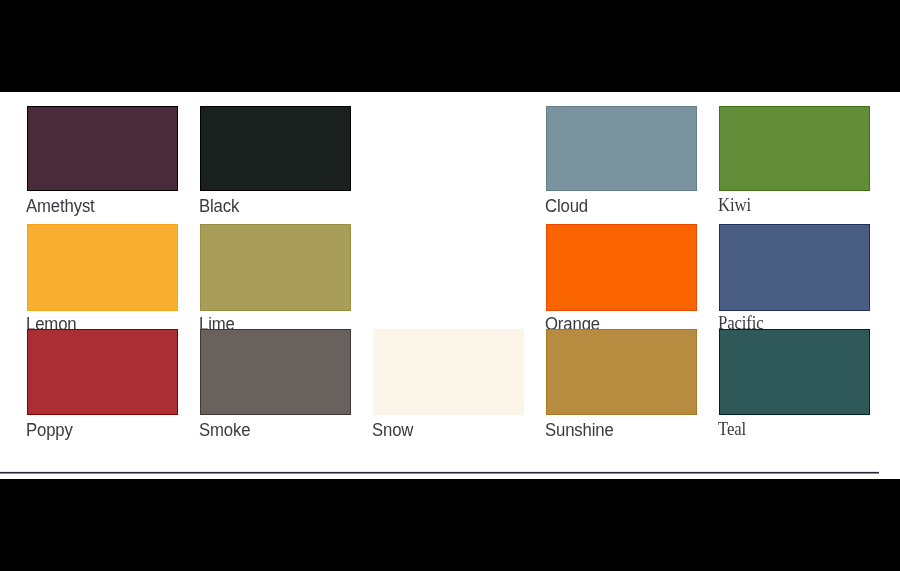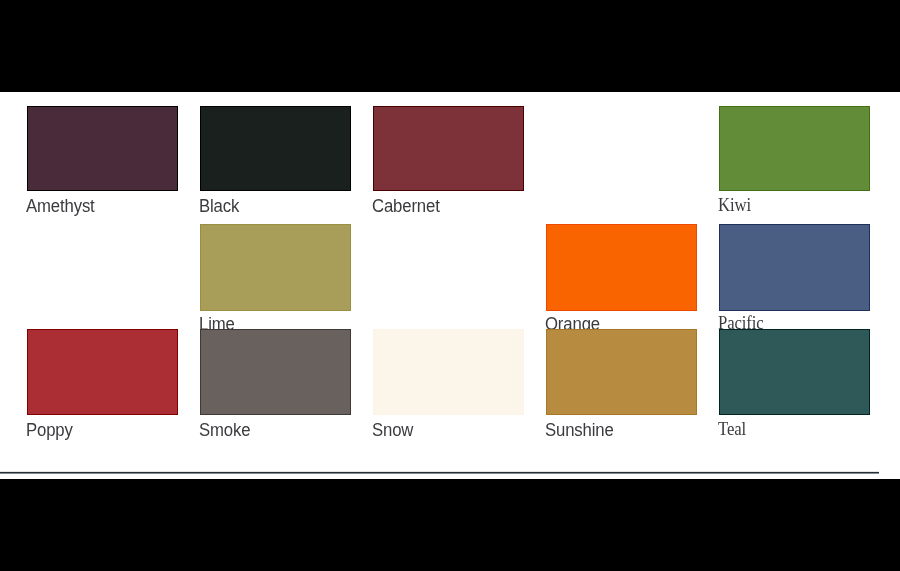--- a/index.html
+++ b/index.html
@@ -101,29 +101,33 @@
   <div class="swatch-grid">
 
     <div class="swatch-cell r0 c0">
       <div class="swatch-chip" style="background: rgb(74, 43, 58); --edge: rgb(5,0,0);"></div>
       <div class="swatch-label" style="color: rgb(59, 59, 63);">Amethyst</div>
     </div>
     <div class="swatch-cell r0 c1">
       <div class="swatch-chip" style="background: rgb(25, 32, 29); --edge: rgb(0,0,0);"></div>
       <div class="swatch-label" style="color: rgb(59, 59, 63);">Black</div>
     </div>
-    <div class="swatch-cell r0 c2">
-      <div class="swatch-chip" style="background: rgb(124, 50, 56); --edge: rgb(73,0,0);"></div>
-      <div class="swatch-label" style="color: rgb(59, 59, 63);">Cabernet</div>
+    <div class="swatch-cell r0 c3">
+      <div class="swatch-chip" style="background: rgb(123, 147, 159); --edge: rgb(101,127,140);"></div>
+      <div class="swatch-label" style="color: rgb(59, 59, 63);">Cloud</div>
     </div>
     <div class="swatch-cell r0 c4">
       <div class="swatch-chip" style="background: rgb(98, 140, 56); --edge: rgb(66,112,20);"></div>
       <div class="swatch-label" style="color: rgb(59, 59, 63);">Kiwi</div>
     </div>
 
+    <div class="swatch-cell r1 c0">
+      <div class="swatch-chip" style="background: rgb(248, 174, 46); --edge: rgb(245,163,23);"></div>
+      <div class="swatch-label" style="color: rgb(59, 59, 63);">Lemon</div>
+    </div>
     <div class="swatch-cell r1 c1">
       <div class="swatch-chip" style="background: rgb(168, 158, 89); --edge: rgb(153,142,66);"></div>
       <div class="swatch-label" style="color: rgb(59, 59, 63);">Lime</div>
     </div>
     <div class="swatch-cell r1 c3">
       <div class="swatch-chip" style="background: rgb(250, 100, 0); --edge: rgb(238,73,0);"></div>
       <div class="swatch-label" style="color: rgb(59, 59, 63);">Orange</div>
     </div>
     <div class="swatch-cell r1 c4">
       <div class="swatch-chip" style="background: rgb(74, 93, 130); --edge: rgb(29,49,90);"></div>

